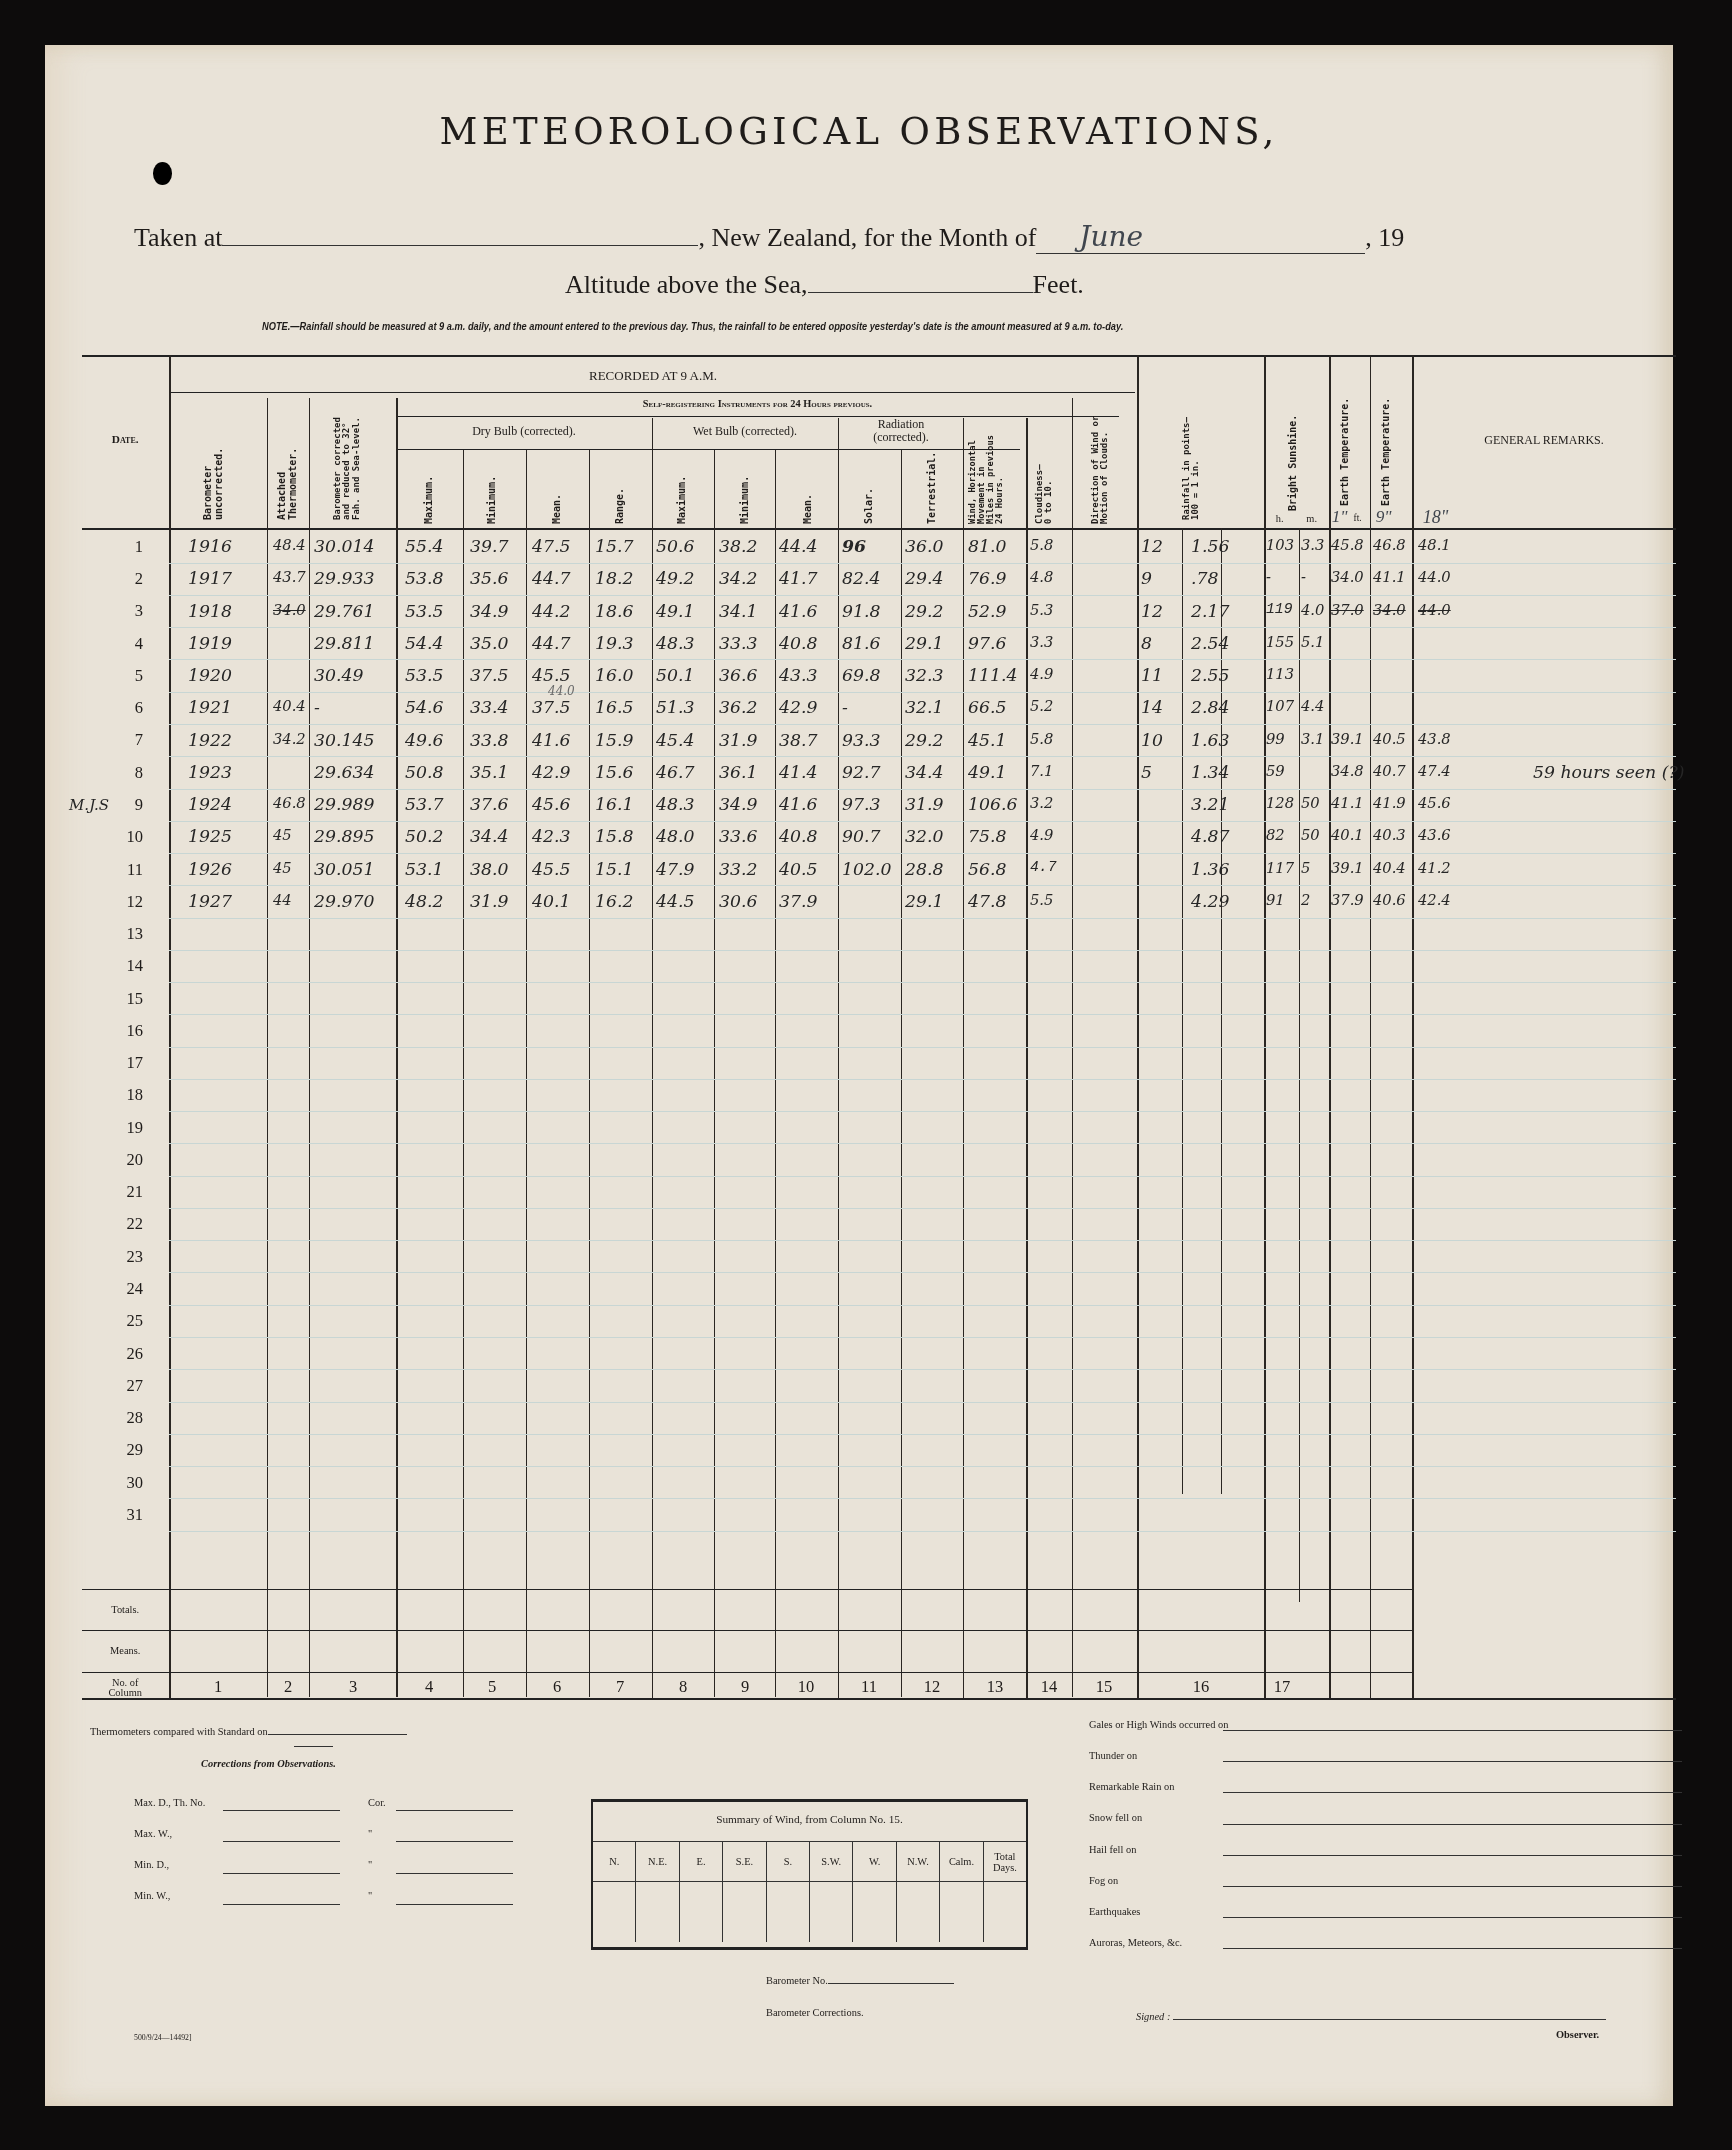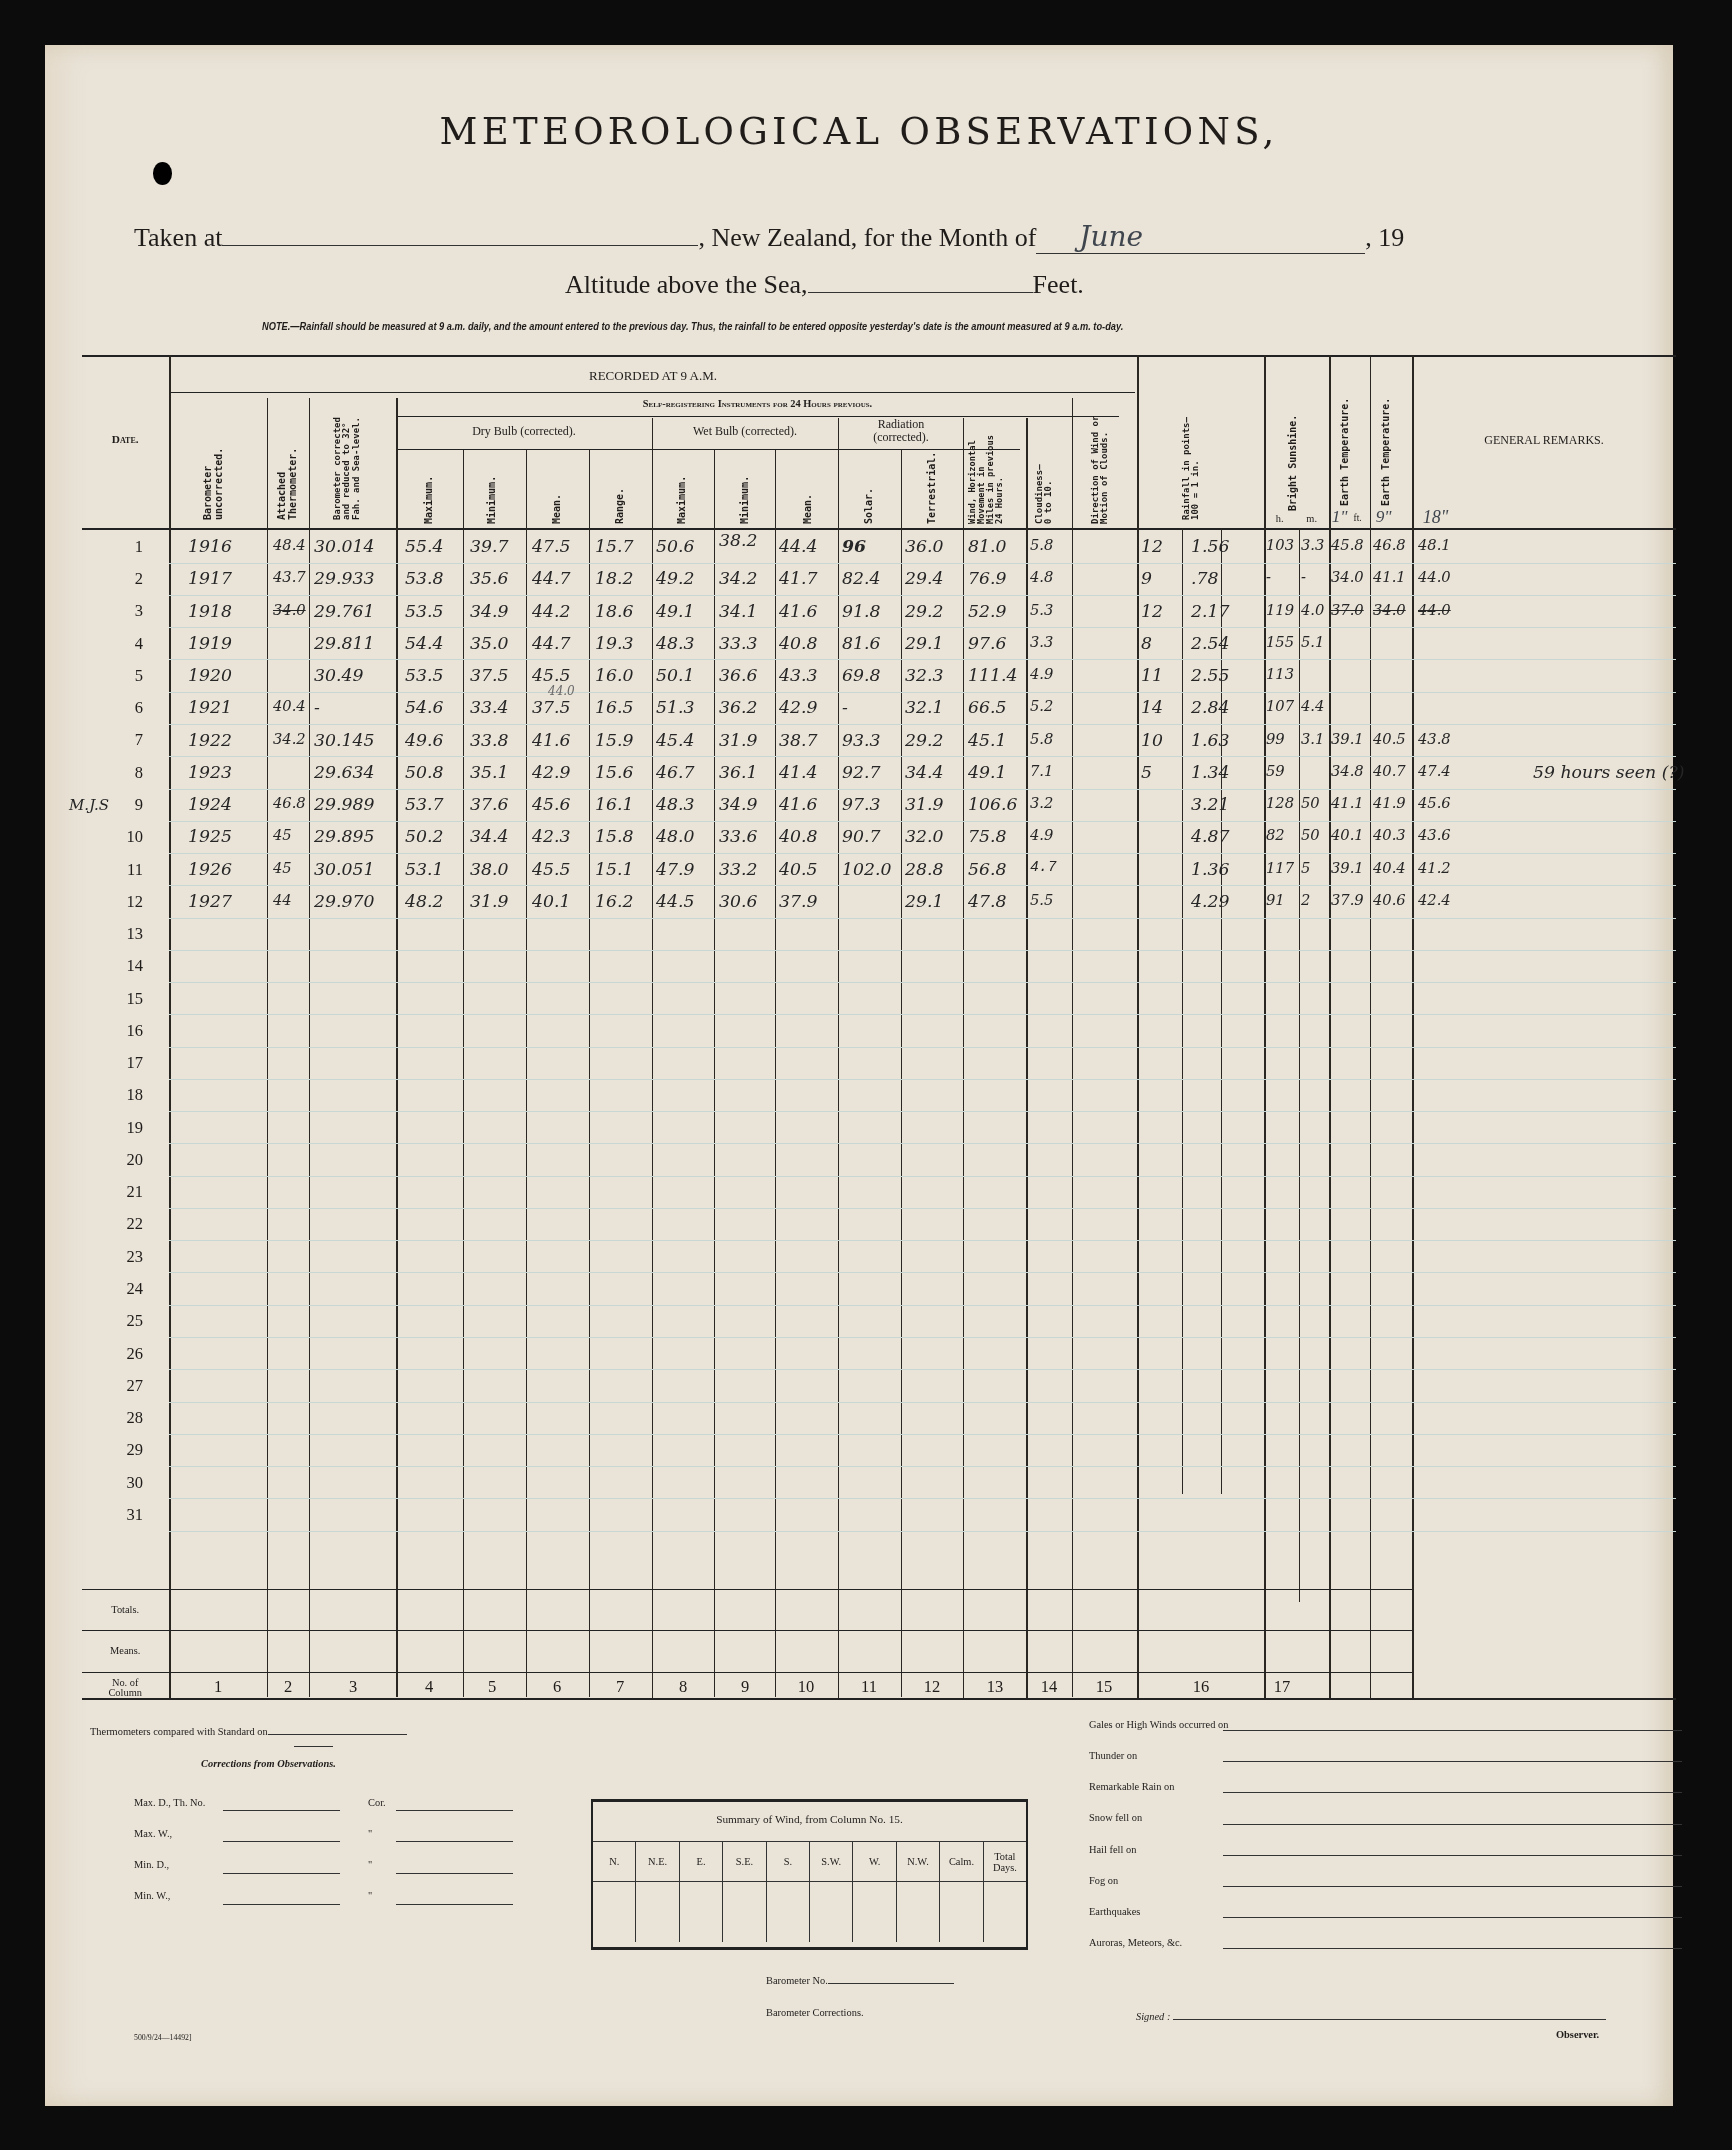--- a/index.html
+++ b/index.html
@@ -205,21 +205,21 @@
     <div id="data-rows">
         <div>
           <div class="cell" style="left: 106px; top: 181px;">1916</div>
           <div class="cell" style="left: 191px; top: 181px; font-size: 14.7px;">48.4</div>
           <div class="cell" style="left: 232px; top: 181px;">30.014</div>
           <div class="cell" style="left: 323px; top: 181px;">55.4</div>
           <div class="cell" style="left: 388px; top: 181px;">39.7</div>
           <div class="cell" style="left: 450px; top: 181px;">47.5</div>
           <div class="cell" style="left: 513px; top: 181px;">15.7</div>
           <div class="cell" style="left: 574px; top: 181px;">50.6</div>
-          <div class="cell" style="left: 637px; top: 175px;">38.2</div>
+          <div class="cell" style="left: 637px; top: 181px;">38.2</div>
           <div class="cell" style="left: 697px; top: 181px;">44.4</div>
           <div class="cell" style="left: 760px; top: 181px; font-weight: bold;">96</div>
           <div class="cell" style="left: 823px; top: 181px;">36.0</div>
           <div class="cell" style="left: 886px; top: 181px;">81.0</div>
           <div class="cell" style="left: 948px; top: 181px; font-size: 14.7px;">5.8</div>
           <div class="cell" style="left: 1059px; top: 181px;">12</div>
           <div class="cell" style="left: 1109px; top: 181px;">1.56</div>
           <div class="cell" style="left: 1184px; top: 181px; font-size: 14.7px;">103</div>
           <div class="cell" style="left: 1219px; top: 181px; font-size: 14.7px;">3.3</div>
           <div class="cell" style="left: 1249px; top: 181px; font-size: 14.7px;">45.8</div>
@@ -259,21 +259,21 @@
           <div class="cell" style="left: 513px; top: 246px;">18.6</div>
           <div class="cell" style="left: 574px; top: 246px;">49.1</div>
           <div class="cell" style="left: 637px; top: 246px;">34.1</div>
           <div class="cell" style="left: 697px; top: 246px;">41.6</div>
           <div class="cell" style="left: 760px; top: 246px;">91.8</div>
           <div class="cell" style="left: 823px; top: 246px;">29.2</div>
           <div class="cell" style="left: 886px; top: 246px;">52.9</div>
           <div class="cell" style="left: 948px; top: 246px; font-size: 14.7px;">5.3</div>
           <div class="cell" style="left: 1059px; top: 246px;">12</div>
           <div class="cell" style="left: 1109px; top: 246px;">2.17</div>
-          <div class="cell" style="left: 1184px; top: 246px; font-size: 14.7px;">119</div>
+          <div class="cell" style="left: 1184px; top: 246px; font-size: 14.7px; font-family: Liberation Mono, monospace;">119</div>
           <div class="cell" style="left: 1219px; top: 246px; font-size: 14.7px;">4.0</div>
           <div class="cell strike" style="left: 1249px; top: 246px; font-size: 14.7px;">37.0</div>
           <div class="cell strike" style="left: 1291px; top: 246px; font-size: 14.7px;">34.0</div>
           <div class="cell strike" style="left: 1336px; top: 246px; font-size: 14.7px;">44.0</div>
         </div>
         <div>
           <div class="cell" style="left: 106px; top: 278px;">1919</div>
           <div class="cell" style="left: 232px; top: 278px;">29.811</div>
           <div class="cell" style="left: 323px; top: 278px;">54.4</div>
           <div class="cell" style="left: 388px; top: 278px;">35.0</div>

